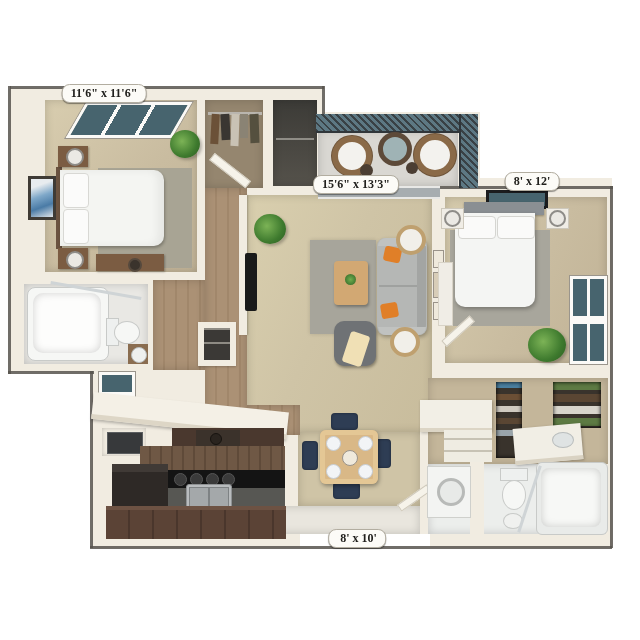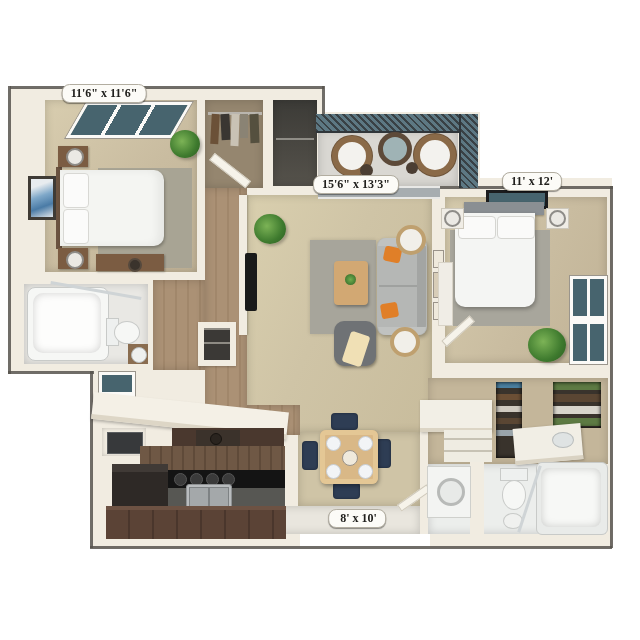--- a/index.html
+++ b/index.html
@@ -206,16 +206,16 @@
     <div class="abs" style="left:500px;top:468px;width:26px;height:11px;background:#eef0ef;border:1px solid #c8cac8;"></div>
     <div class="abs" style="left:502px;top:480px;width:22px;height:28px;background:#f6f7f5;border:1px solid #c8cac8;border-radius:50%;"></div>
     <div class="abs" style="left:503px;top:513px;width:18px;height:14px;border-radius:50%;background:#f0f1ef;border:1px solid #c8cac8;"></div>
     <div class="white-fix" style="left:536px;top:462px;width:70px;height:71px;border-radius:6px;background:#e9ebe9;"></div>
     <div class="abs" style="left:541px;top:468px;width:60px;height:59px;background:#f7f8f6;border-radius:8px;box-shadow:inset 0 0 8px rgba(0,0,0,.18);"></div>
     <div class="abs" style="left:528px;top:464px;width:3px;height:70px;background:#cfd4d6;transform:rotate(18deg);"></div>
   </div>
 
   <div class="dim" style="left:104px;top:84px;">11'6" x 11'6"</div>
   <div class="dim" style="left:356px;top:175px;">15'6" x 13'3"</div>
-  <div class="dim" style="left:532px;top:172px;">11' x 12'</div>
-  <div class="dim" style="left:357px;top:509px;padding-left:11px;">8' x 10'</div>
+  <div class="dim" style="left:532px;top:172px;">8' x 12'</div>
+  <div class="dim" style="left:357px;top:529px;padding-left:11px;">8' x 10'</div>
 
 </div>
 
 </body></html>

